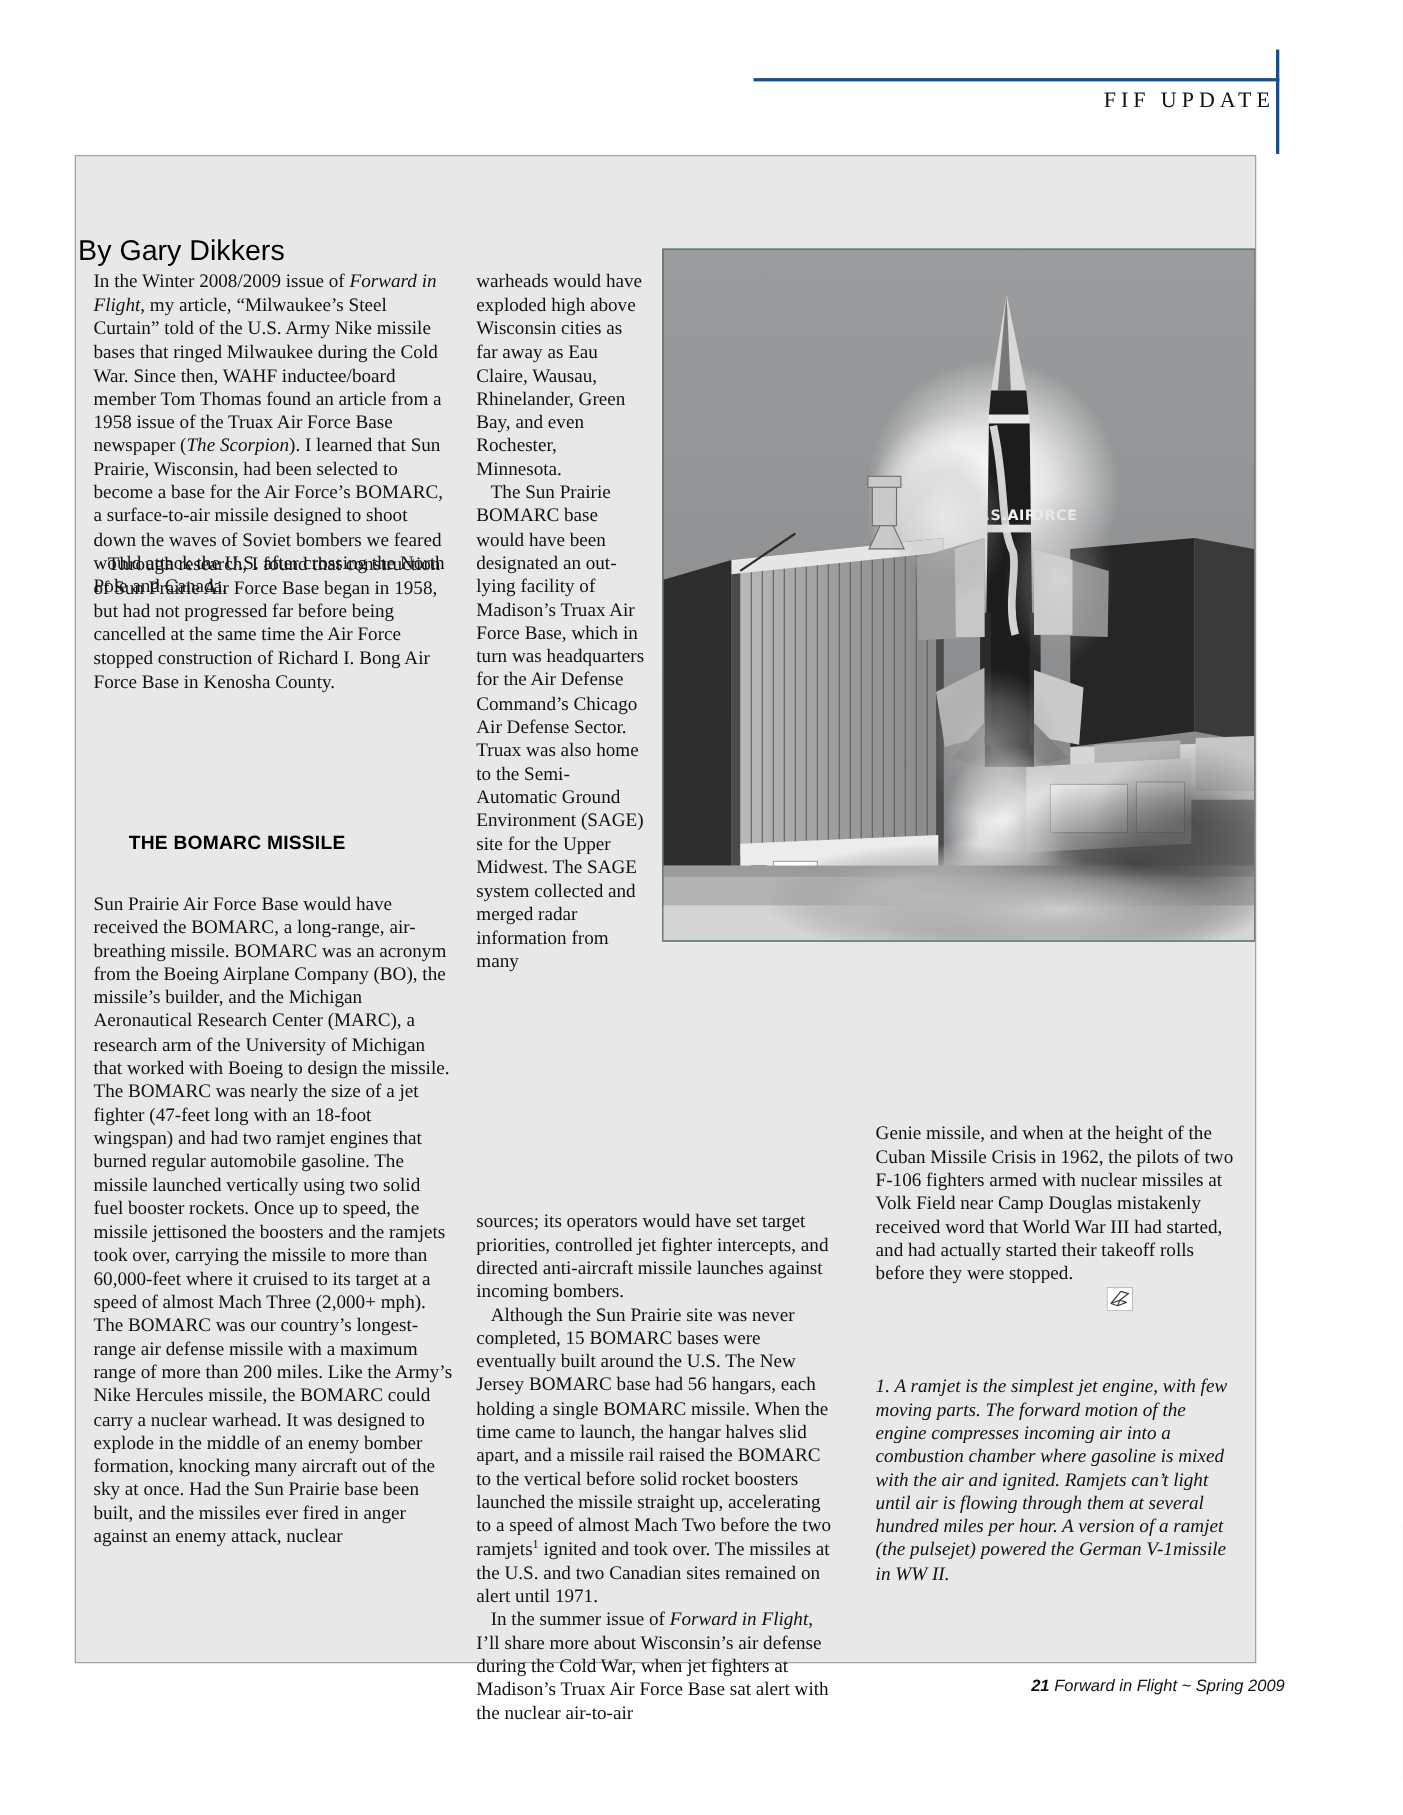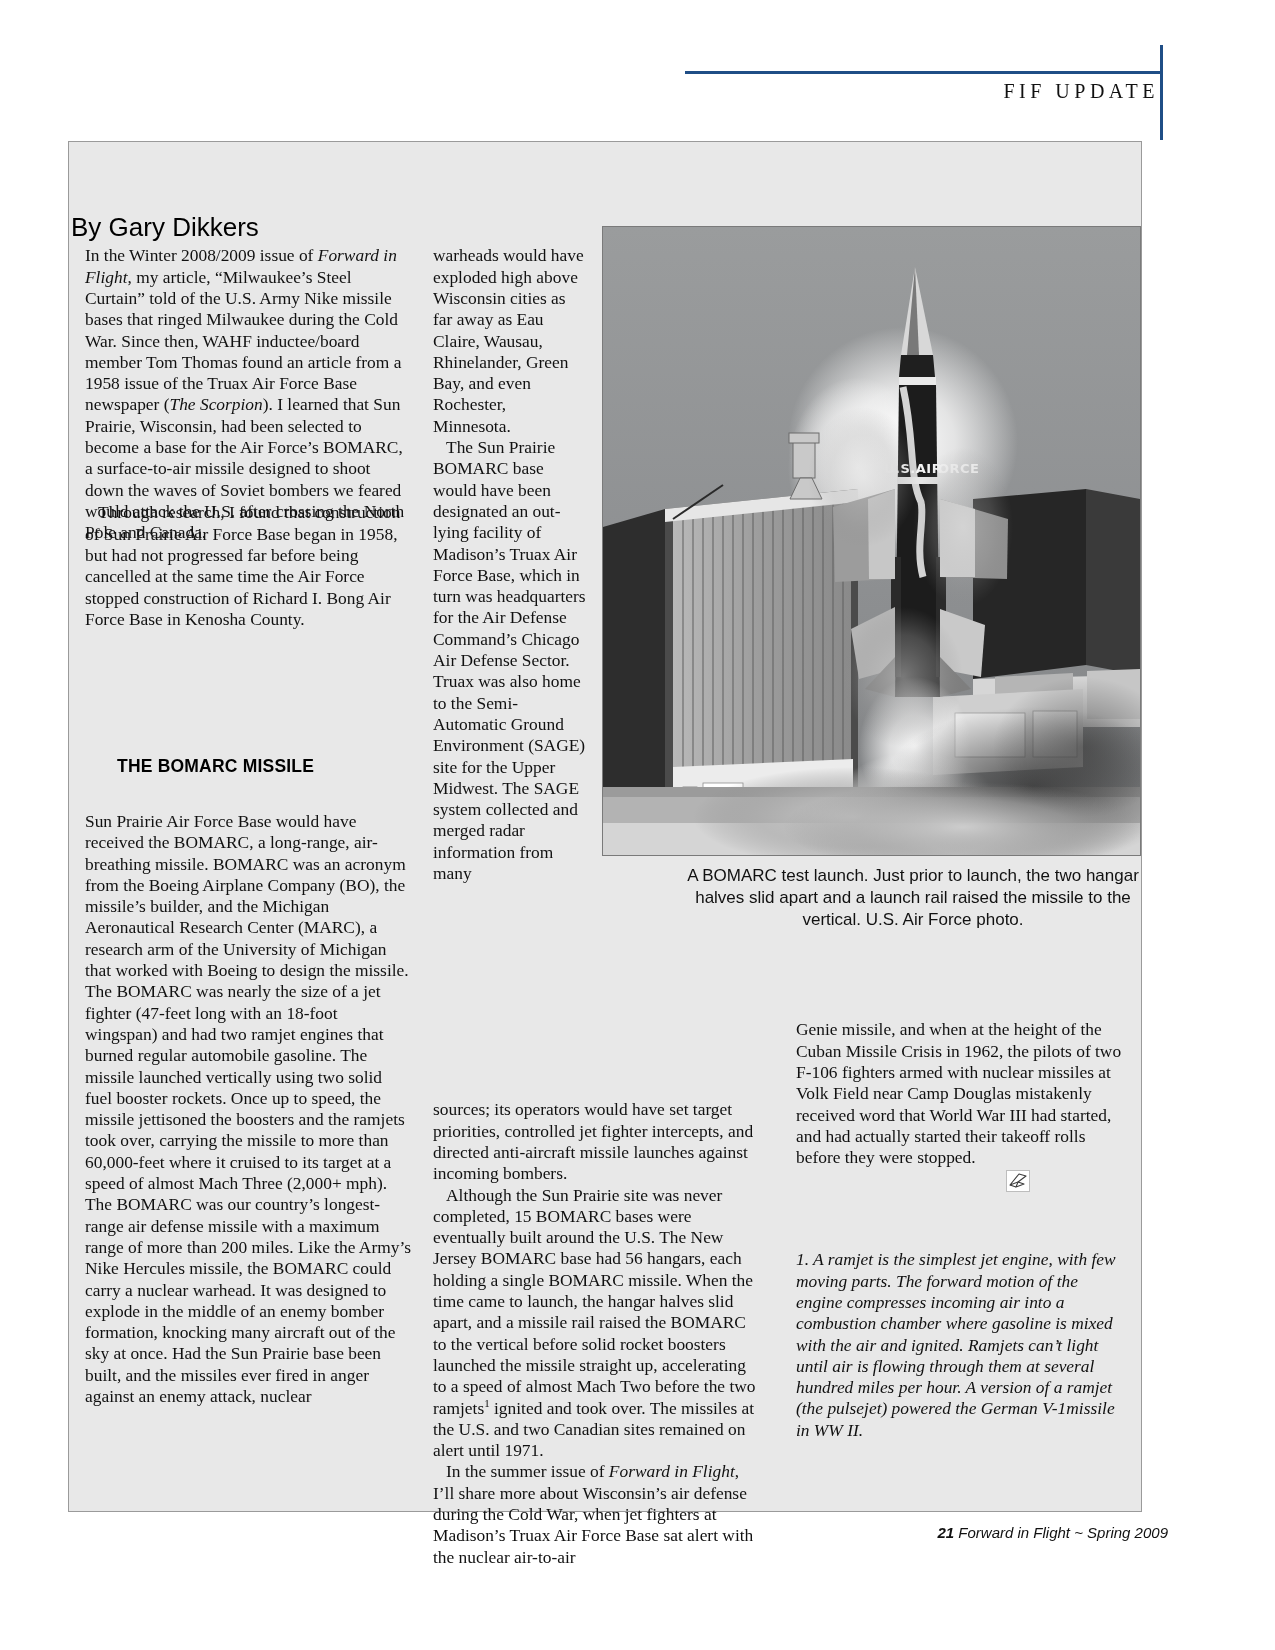--- a/index.html
+++ b/index.html
@@ -340,20 +340,19 @@
       <ellipse cx="250" cy="590" rx="160" ry="50" fill="url(#smoke)"></ellipse>
       <ellipse cx="360" cy="600" rx="180" ry="45" fill="url(#smoke)"></ellipse>
       <ellipse cx="300" cy="450" rx="60" ry="70" fill="url(#smoke)" opacity="0.55"></ellipse>
       <ellipse cx="260" cy="250" rx="55" ry="70" fill="url(#smoke)" opacity="0.45"></ellipse>
       <ellipse cx="360" cy="300" rx="50" ry="80" fill="url(#smoke)" opacity="0.4"></ellipse>
 
       <line x1="120" y1="258" x2="70" y2="292" stroke="#2a2a2a" stroke-width="2"></line>
     </svg>
   </div>
 
-  <div id="photo-caption">A BOMARC test launch. Just prior to launch, the two hangar halves slid apart and a launch rail raised the missile to the vertical. U.S. Air Force photo.</div>
 
 </div>
 
 <div id="footer">
   <span class="pageno">21</span>
   <span> Forward in Flight ~ Spring 2009</span>
 </div>
 
 </body></html>

